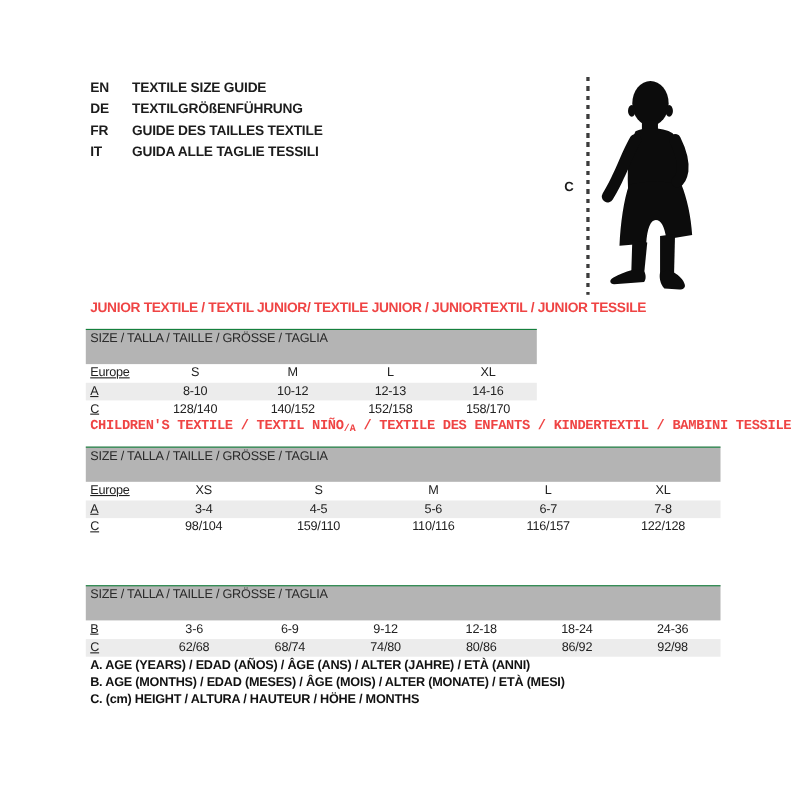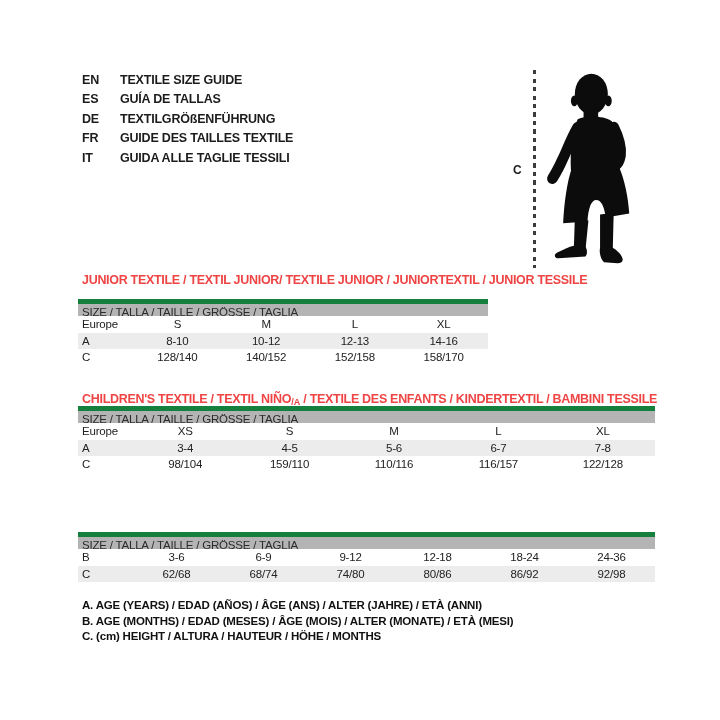--- a/index.html
+++ b/index.html
@@ -18,60 +18,56 @@
   .height-line {
     position:absolute; left:533px; top:70px; width:3px; height:198px;
     background:repeating-linear-gradient(to bottom, #3c3c3c 0 4px, transparent 4px 8.5px);
   }
   .height-label { position:absolute; left:513px; top:163px; font-size:12px; font-weight:bold; }
   .figure-svg { position:absolute; left:544px; top:61px; width:118px; height:209px; }
 
   
   .section-title { position:absolute; font-weight:bold; font-size:12.5px; letter-spacing:-0.3px; white-space:nowrap; color:#ef4444; }
   #title-junior { left:82px; top:273px; }
-  #title-children { left:82px; top:392px; }
+  #title-children { left:82px; top:380px;font-family:Liberation Mono, monospace; }
   #title-babies { left:82px; top:483px; line-height:16px; }
   #title-babies span { display:block; }
   .sub { font-size:9px; position:relative; top:2px; letter-spacing:0; }
 
   
   .table { position:absolute; }
   #table-junior   { left:78px; top:299px; width:410px; }
   #table-children { left:78px; top:406px; width:577px; }
   #table-babies   { left:78px; top:532px; width:577px; }
 
   .size-bar {
-    height:17px; line-height:16px; background:var(--header-bar, #b4b4b4);
-    border-top:5px solid #15803d; box-sizing:border-box;
+    height:32px; line-height:16px; background:var(--header-bar, #b4b4b4);
+    border-top:1px solid #15803d; box-sizing:border-box;
     padding-left:4px; font-size:11.5px; color:#2a2a2a; letter-spacing:-0.2px;
   }
   .trow { display:grid; height:16.5px; line-height:16.5px; font-size:11.5px; letter-spacing:-0.2px; color:#222; }
   .trow.alt { background:var(--alt-row, #ececec); }
   .cols4 { grid-template-columns:55px repeat(4,1fr); }
   .cols5 { grid-template-columns:55px repeat(5,1fr); }
   .cols6 { grid-template-columns:55px repeat(6,1fr); }
-  .tlabel { text-align:left; padding-left:4px; }
+  .tlabel { text-align:left; padding-left:4px;text-decoration:underline; }
   .tcell { text-align:center; }
 
   
   .footnotes { position:absolute; left:82px; top:598px; font-weight:bold; font-size:11.5px; line-height:15.5px; letter-spacing:-0.2px; color:#111; }
 </style>
 </head>
 <body>
 
 <div class="page">
 
   <div class="lang-list">
     <div class="lang-row">
       <span class="lang-code">EN</span>
       <span class="lang-label">TEXTILE SIZE GUIDE</span>
-    </div>
-    <div class="lang-row">
-      <span class="lang-code">ES</span>
-      <span class="lang-label">GUÍA DE TALLAS</span>
     </div>
     <div class="lang-row">
       <span class="lang-code">DE</span>
       <span class="lang-label">TEXTILGRÖßENFÜHRUNG</span>
     </div>
     <div class="lang-row">
       <span class="lang-code">FR</span>
       <span class="lang-label">GUIDE DES TAILLES TEXTILE</span>
     </div>
     <div class="lang-row">

